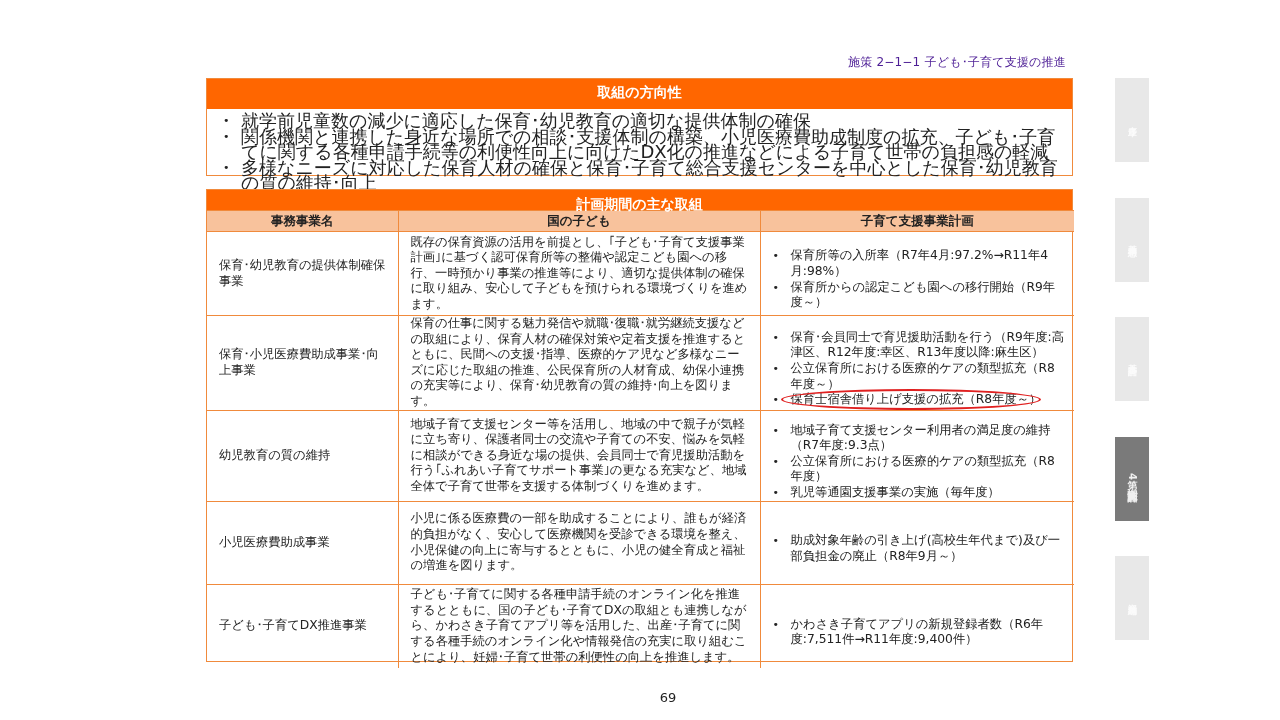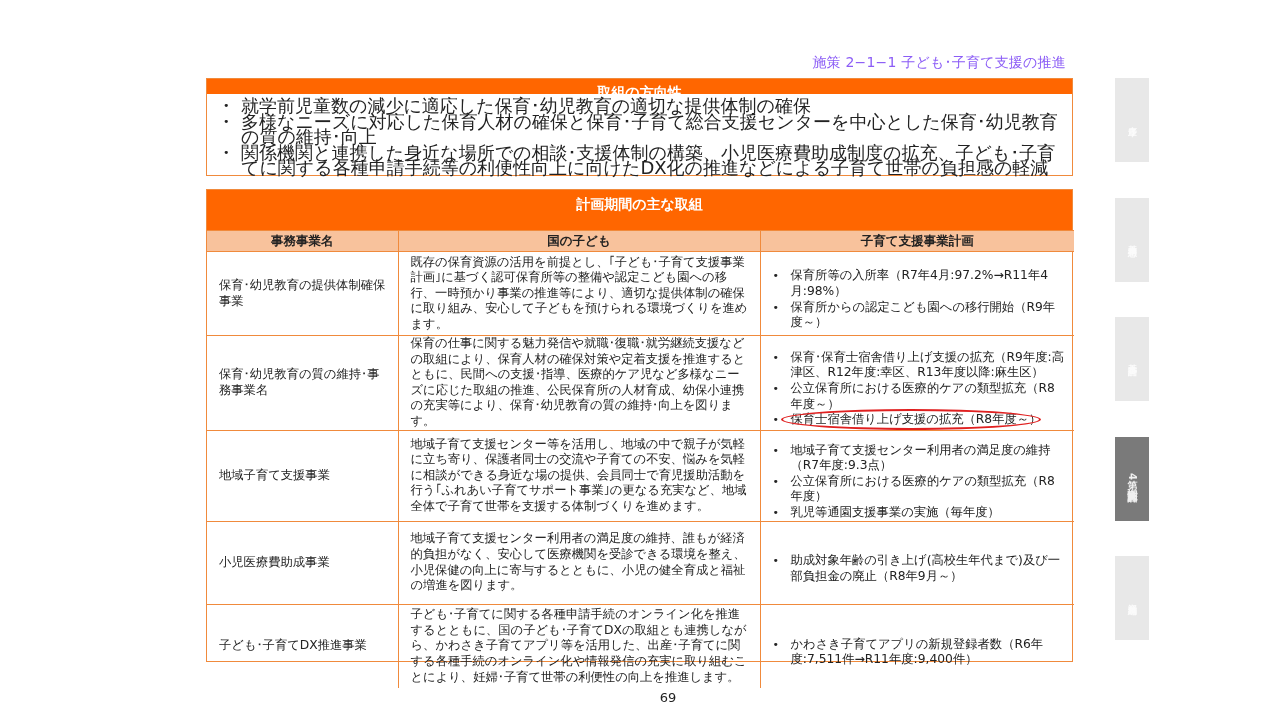--- a/index.html
+++ b/index.html
@@ -1,46 +1,46 @@
 <!DOCTYPE html>
 <html><head>
 <meta charset="utf-8">
 <style>
   * { box-sizing: border-box; margin: 0; padding: 0; }
   html, body { width: 1280px; height: 720px; background: #ffffff; overflow: hidden; }
   body { position: relative; font-family: "DejaVu Sans", "Liberation Sans", sans-serif; color: #222; }
 
   .page-header {
     position: absolute; left: 800px; top: 54px; width: 266px;
-    text-align: right; font-size: 14px; color: #8b5cf6; letter-spacing: 0.2px;
+    text-align: right; font-size: 12px; color: #4c1d95; letter-spacing: 0.2px;
   }
 
   
   .dir-box {
     position: absolute; left: 206px; top: 78px; width: 867px; height: 98px;
     border: 1.5px solid #f08a3c; background: #fff;
   }
   .band {
     background: #ff6600; color: #fff; text-align: center;
-    font-size: 14px; font-weight: bold; height: 15px; line-height: 27px;
+    font-size: 14px; font-weight: bold; height: 30px; line-height: 27px;
   }
   .dir-list { list-style: none; padding: 4px 12px 0 12px; }
   .dir-list li {
     position: relative; padding-left: 22px; font-size: 18px; line-height: 15.5px; color: #222;
   }
   .dir-list li::before {
     content: "•"; position: absolute; left: 4px; top: 0; font-size: 11px;
   }
 
   
   .main-box {
     position: absolute; left: 206px; top: 189px; width: 867px; height: 473px;
     border: 1.5px solid #f08a3c; background: #fff;
   }
-  .main-box .band { height: 40px; line-height: 28px; }
+  .main-box .band { height: 20px; line-height: 28px; }
   table { border-collapse: collapse; width: 100%; table-layout: fixed; }
   th {
     background: #f8c29c; font-size: 12.5px; font-weight: bold; height: 21px;
     border: 1.5px solid #f08a3c; color: #222;
   }
   td {
     border: 1.5px solid #f08a3c; font-size: 12.3px; line-height: 15.6px; vertical-align: middle;
     color: #222;
   }
   tr > *:first-child { border-left: none; }
@@ -74,22 +74,22 @@
 </style>
 </head>
 <body>
 
 <div class="page-header">施策 2−1−1  子ども･子育て支援の推進</div>
 
 <section class="dir-box">
   <div class="band">取組の方向性</div>
   <ul class="dir-list">
     <li>就学前児童数の減少に適応した保育･幼児教育の適切な提供体制の確保</li>
+    <li>関係機関と連携した身近な場所での相談･支援体制の構築、小児医療費助成制度の拡充、子ども･子育てに関する各種申請手続等の利便性向上に向けたDX化の推進などによる子育て世帯の負担感の軽減</li>
     <li>多様なニーズに対応した保育人材の確保と保育･子育て総合支援センターを中心とした保育･幼児教育の質の維持･向上</li>
-    <li>関係機関と連携した身近な場所での相談･支援体制の構築、小児医療費助成制度の拡充、子ども･子育てに関する各種申請手続等の利便性向上に向けたDX化の推進などによる子育て世帯の負担感の軽減</li>
   </ul>
 </section>
 
 <section class="main-box">
   <div class="band">計画期間の主な取組</div>
   <table>
     <colgroup>
       <col style="width:191px">
       <col style="width:362px">
       <col style="width:314px">
@@ -106,47 +106,47 @@
         <td class="name">保育･幼児教育の提供体制確保事業</td>
         <td class="content">既存の保育資源の活用を前提とし、｢子ども･子育て支援事業計画｣に基づく認可保育所等の整備や認定こども園への移行、一時預かり事業の推進等により、適切な提供体制の確保に取り組み、安心して子どもを預けられる環境づくりを進めます。</td>
         <td class="outputs">
           <ul class="out-list">
             <li>保育所等の入所率（R7年4月:97.2%→R11年4月:98%）</li>
             <li>保育所からの認定こども園への移行開始（R9年度～）</li>
           </ul>
         </td>
       </tr>
       <tr style="height:84px">
-        <td class="name">保育･幼児教育の質の維持･事務事業名</td>
+        <td class="name">保育･小児医療費助成事業･向上事業</td>
         <td class="content">保育の仕事に関する魅力発信や就職･復職･就労継続支援などの取組により、保育人材の確保対策や定着支援を推進するとともに、民間への支援･指導、医療的ケア児など多様なニーズに応じた取組の推進、公民保育所の人材育成、幼保小連携の充実等により、保育･幼児教育の質の維持･向上を図ります。</td>
         <td class="outputs">
           <ul class="out-list">
-            <li>保育･保育士宿舎借り上げ支援の拡充（R9年度:高津区、R12年度:幸区、R13年度以降:麻生区）</li>
+            <li>保育･会員同士で育児援助活動を行う（R9年度:高津区、R12年度:幸区、R13年度以降:麻生区）</li>
             <li>公立保育所における医療的ケアの類型拡充（R8年度～）</li>
             <li class="circled">
               <span>保育士宿舎借り上げ支援の拡充（R8年度～）</span>
               <span class="ring"></span>
             </li>
           </ul>
         </td>
       </tr>
       <tr style="height:84px">
-        <td class="name">地域子育て支援事業</td>
+        <td class="name">幼児教育の質の維持</td>
         <td class="content">地域子育て支援センター等を活用し、地域の中で親子が気軽に立ち寄り、保護者同士の交流や子育ての不安、悩みを気軽に相談ができる身近な場の提供、会員同士で育児援助活動を行う｢ふれあい子育てサポート事業｣の更なる充実など、地域全体で子育て世帯を支援する体制づくりを進めます。</td>
         <td class="outputs">
           <ul class="out-list">
             <li>地域子育て支援センター利用者の満足度の維持（R7年度:9.3点）</li>
             <li>公立保育所における医療的ケアの類型拡充（R8年度）</li>
             <li>乳児等通園支援事業の実施（毎年度）</li>
           </ul>
         </td>
       </tr>
       <tr style="height:83px">
         <td class="name">小児医療費助成事業</td>
-        <td class="content">地域子育て支援センター利用者の満足度の維持、誰もが経済的負担がなく、安心して医療機関を受診できる環境を整え、小児保健の向上に寄与するとともに、小児の健全育成と福祉の増進を図ります。</td>
+        <td class="content">小児に係る医療費の一部を助成することにより、誰もが経済的負担がなく、安心して医療機関を受診できる環境を整え、小児保健の向上に寄与するとともに、小児の健全育成と福祉の増進を図ります。</td>
         <td class="outputs">
           <ul class="out-list">
             <li>助成対象年齢の引き上げ(高校生年代まで)及び一部負担金の廃止（R8年9月～）</li>
           </ul>
         </td>
       </tr>
       <tr style="height:84px">
         <td class="name">子ども･子育てDX推進事業</td>
         <td class="content">子ども･子育てに関する各種申請手続のオンライン化を推進するとともに、国の子ども･子育てDXの取組とも連携しながら、かわさき子育てアプリ等を活用した、出産･子育てに関する各種手続のオンライン化や情報発信の充実に取り組むことにより、妊婦･子育て世帯の利便性の向上を推進します。</td>
         <td class="outputs">

